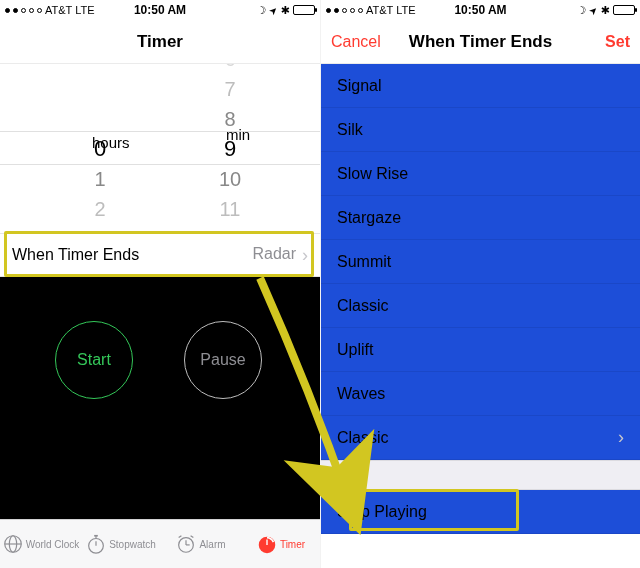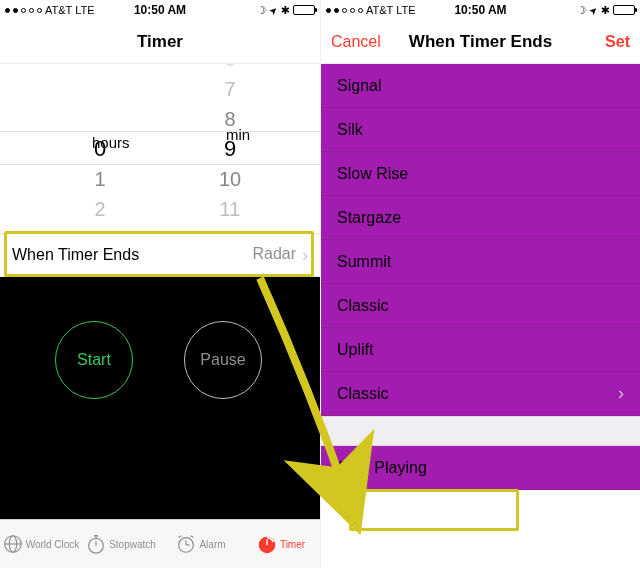--- a/index.html
+++ b/index.html
@@ -49,21 +49,21 @@
   .circle-btn { position:absolute; width:78px; height:78px; border-radius:50%; background:transparent; display:flex; align-items:center; justify-content:center; font-size:16px; }
   .circle-btn.start { left:55px; top:44px; border:1.5px solid #34c759; color:#34c759; }
   .circle-btn.pause { left:184px; top:44px; border:1.5px solid #bdbdbd; color:#8e8e93; }
   
   .tabbar { position:absolute; bottom:0; left:0; right:0; height:49px; background:#f7f7f8; border-top:1px solid rgba(0,0,0,0.15); display:flex;}
   .tab { flex:1; display:flex; flex-direction:row; align-items:center; justify-content:center; font-size:10px; color:#8e8e93; gap:1px;}
   .tab.active { color:#ff3b30; }
   .tab svg { width:24px; height:22px; }
   
   .list { }
-  .list .row { height:44px; display:flex; align-items:center; padding:0 16px; font-size:16px; border-bottom:1px solid rgba(0,0,0,0.08); background:#a21caf; justify-content:space-between;}
+  .list .row { height:44px; display:flex; align-items:center; padding:0 16px; font-size:16px; border-bottom:1px solid rgba(0,0,0,0.08); background:#1d4ed8; justify-content:space-between;}
   .list .row.nav-row .chev { color:#c7c7cc; }
   .list .gap { height:30px; background:#efeef3; border-bottom:1px solid rgba(0,0,0,0.08); border-top:1px solid rgba(0,0,0,0.08);}
   
   .annot-arrow { position:absolute; z-index:60; pointer-events:none; }
 </style>
 </head>
 <body>
 
 <div class="phone" id="left">
   <div class="status">
@@ -208,20 +208,23 @@
       </div>
     <div class="row">
         <span>Summit</span>
       </div>
     <div class="row">
         <span>Classic</span>
       </div>
     <div class="row">
         <span>Uplift</span>
       </div>
+    <div class="row">
+        <span>Waves</span>
+      </div>
     <div class="row nav-row">
       <span>Classic</span>
       <span class="chev">›</span>
     </div>
     <div class="gap"></div>
     <div class="row">
         <span>Stop Playing</span>
       </div>
   </div>
 

